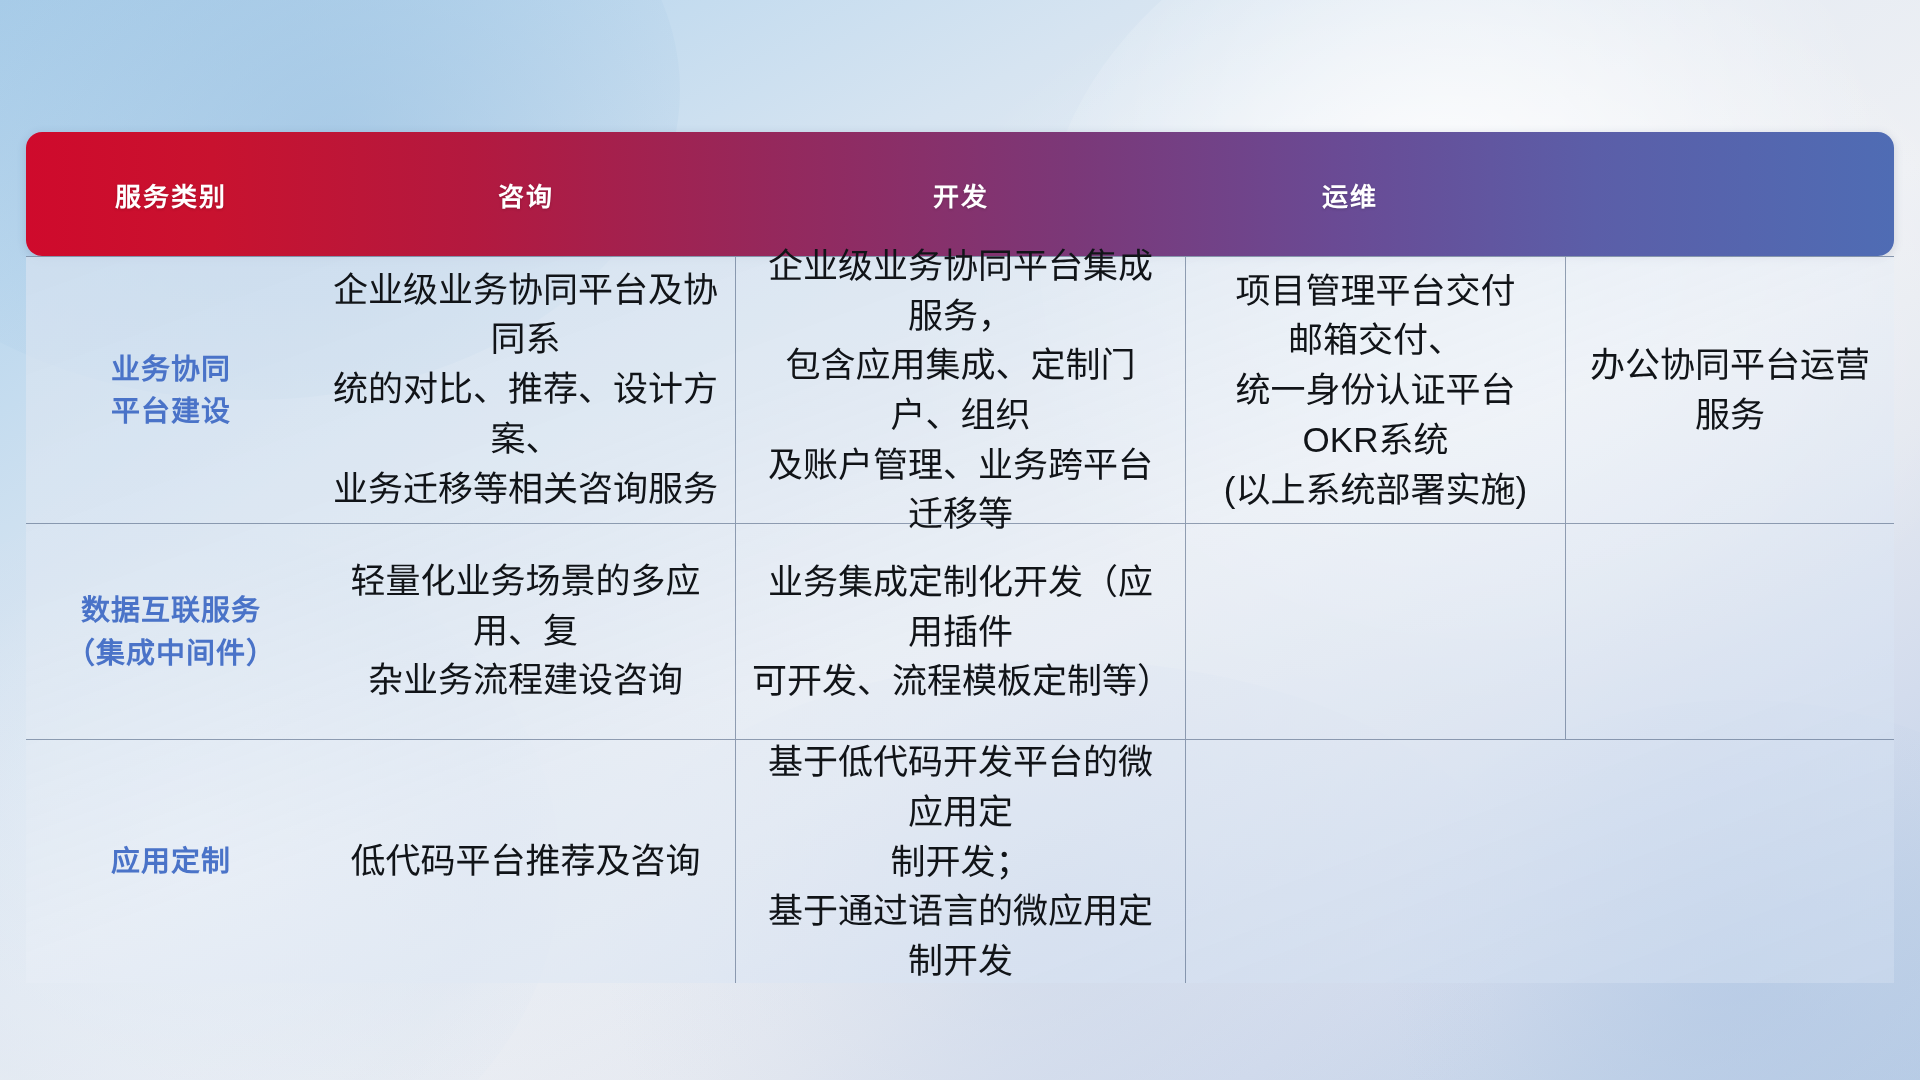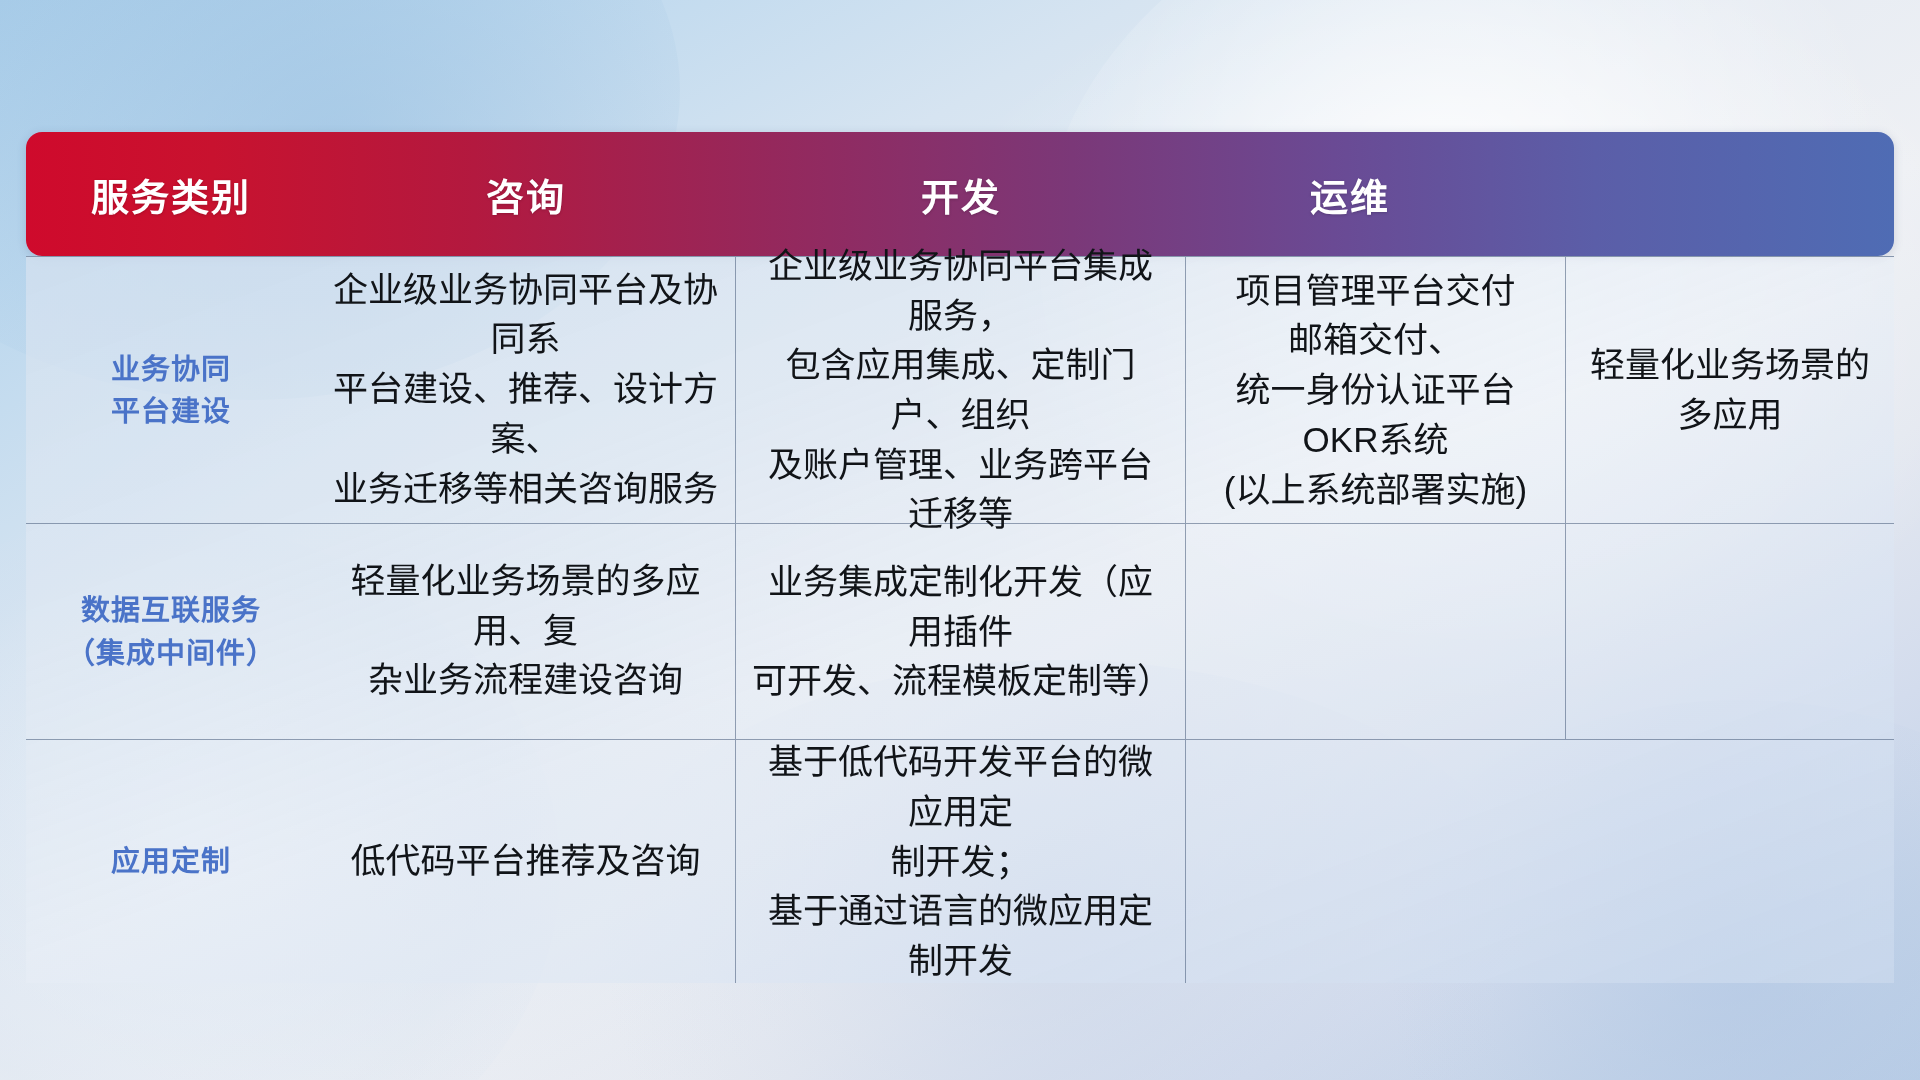--- a/index.html
+++ b/index.html
@@ -87,21 +87,21 @@
       #6a4a94 70%,
       #5b5ea8 84%,
       #4f6cb4 100%);
     box-shadow: 0 2px 10px rgba(60,70,110,0.18);
   }
   .th {
     display: flex;
     align-items: center;
     justify-content: center;
     color: #ffffff;
-    font-size: 38px;
+    font-size: 26px;
     font-weight: 700;
     letter-spacing: 2px;
     text-shadow: 0 1px 3px rgba(0,0,0,0.18);
     white-space: nowrap;
   }
 
   
   .tbody {
     margin-top: 0;
     background: linear-gradient(160deg,
@@ -173,31 +173,31 @@
       <div class="th c2">开发</div>
       <div class="th c4">运维</div>
     </div>
 
     <div class="tbody">
 
       <div class="trow r1">
         <div class="td td-label c0">业务协同
 平台建设</div>
         <div class="td c1">企业级业务协同平台及协同系
-平台建设、推荐、设计方案、
+统的对比、推荐、设计方案、
 业务迁移等相关咨询服务</div>
         <div class="td c2">企业级业务协同平台集成服务，
 包含应用集成、定制门户、组织
 及账户管理、业务跨平台迁移等</div>
         <div class="td c3">项目管理平台交付
 邮箱交付、
 统一身份认证平台
 OKR系统
 (以上系统部署实施)</div>
-        <div class="td c4 no-rule">轻量化业务场景的多应用</div>
+        <div class="td c4 no-rule">办公协同平台运营服务</div>
       </div>
 
       <div class="trow r2">
         <div class="td td-label c0">数据互联服务
 （集成中间件）</div>
         <div class="td c1">轻量化业务场景的多应用、复
 杂业务流程建设咨询</div>
         <div class="td c2">业务集成定制化开发（应用插件
 可开发、流程模板定制等）</div>
         <div class="td c3"></div>

